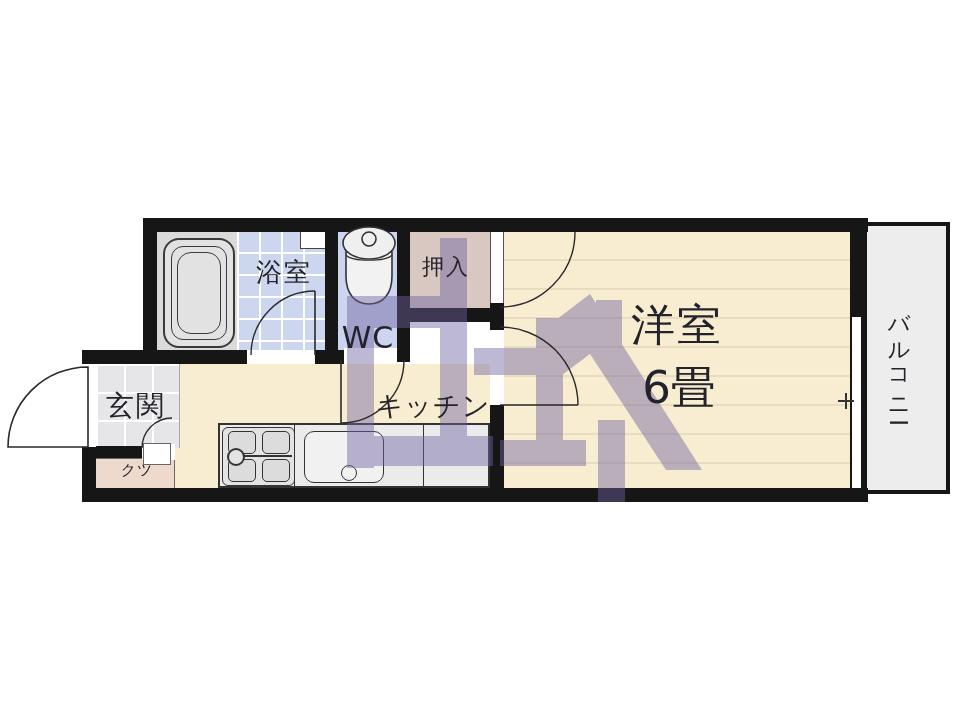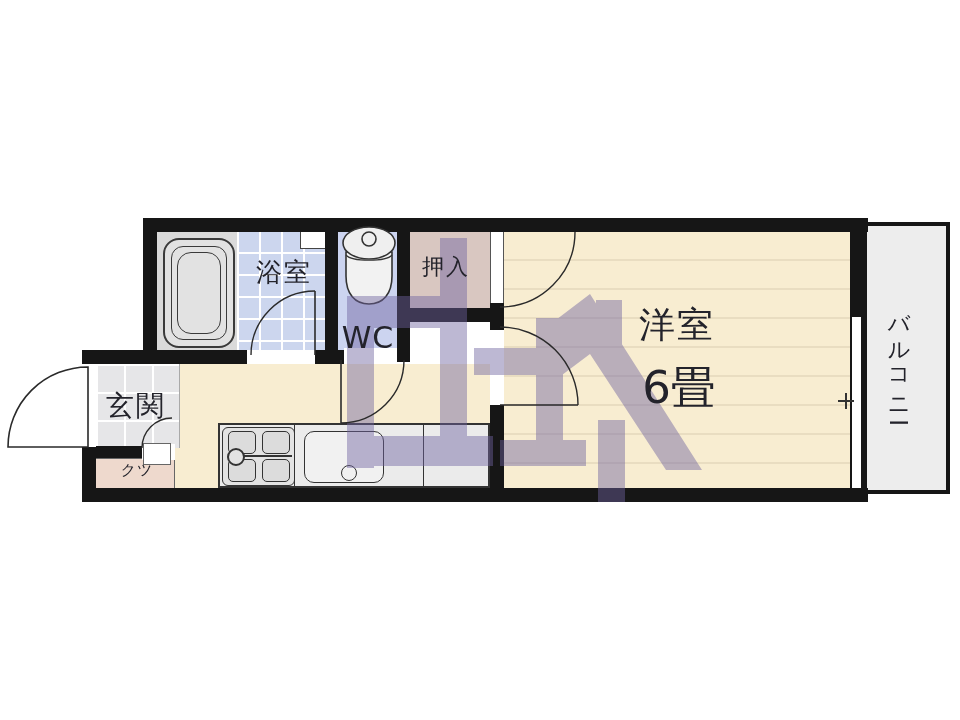--- a/index.html
+++ b/index.html
@@ -78,21 +78,21 @@
       border:1px solid #333;border-radius:10px;}
   #sink-drain{position:absolute;left:36px;top:33px;width:14px;height:14px;border:1px solid #333;
       border-radius:50%;background:#f1f1f1;}
   #handle-h{left:838px;top:400px;width:16px;height:2px;background:#333;}
   #handle-v{left:845px;top:393px;width:2px;height:16px;background:#333;}
 
   
   #lbl-bath{left:284px;top:272px;font-size:26px;}
   #lbl-wc{left:368px;top:338px;font-size:30px;letter-spacing:1px;}
   #lbl-closet{left:446px;top:267px;font-size:22px;}
-  #lbl-living{left:677px;top:325px;font-size:36px;}
+  #lbl-living{left:677px;top:325px;font-size:44px;}
   #lbl-living-size{left:679px;top:387px;font-size:45px;letter-spacing:0;}
   #lbl-kitchen{left:433px;top:405px;font-size:27px;letter-spacing:1px;}
   #lbl-entrance{left:136px;top:406px;font-size:28px;}
   #lbl-shoe{left:137px;top:470px;font-size:15px;letter-spacing:1px;}
   #lbl-balcony{left:899px;top:357px;font-size:22px;writing-mode:vertical-rl;
       transform:translate(-50%,-50%);letter-spacing:3px;}
 </style>
 </head>
 <body>
 
@@ -189,18 +189,19 @@
       <path d="M 500 405 L 578 405" fill="none" stroke="#2a2a2a" stroke-width="1.6"></path>
       <path d="M 578 405 A 78 78 0 0 0 500 327" fill="none" stroke="#2a2a2a" stroke-width="1.4"></path>
       <path d="M 142 448 A 30 30 0 0 1 172 418" fill="none" stroke="#2a2a2a" stroke-width="1.4"></path>
     </svg>
 
     <div class="label" id="lbl-bath">浴室</div>
     <div class="label" id="lbl-wc">WC</div>
     <div class="label" id="lbl-closet">押入</div>
     <div class="label" id="lbl-living">洋室</div>
     <div class="label" id="lbl-living-size">6畳</div>
+    <div class="label" id="lbl-kitchen">キッチン</div>
     <div class="label" id="lbl-entrance">玄関</div>
     <div class="label" id="lbl-shoe">クツ</div>
     <div class="label" id="lbl-balcony">バルコニー</div>
 
   </div>
 </div>
 
 </body></html>

